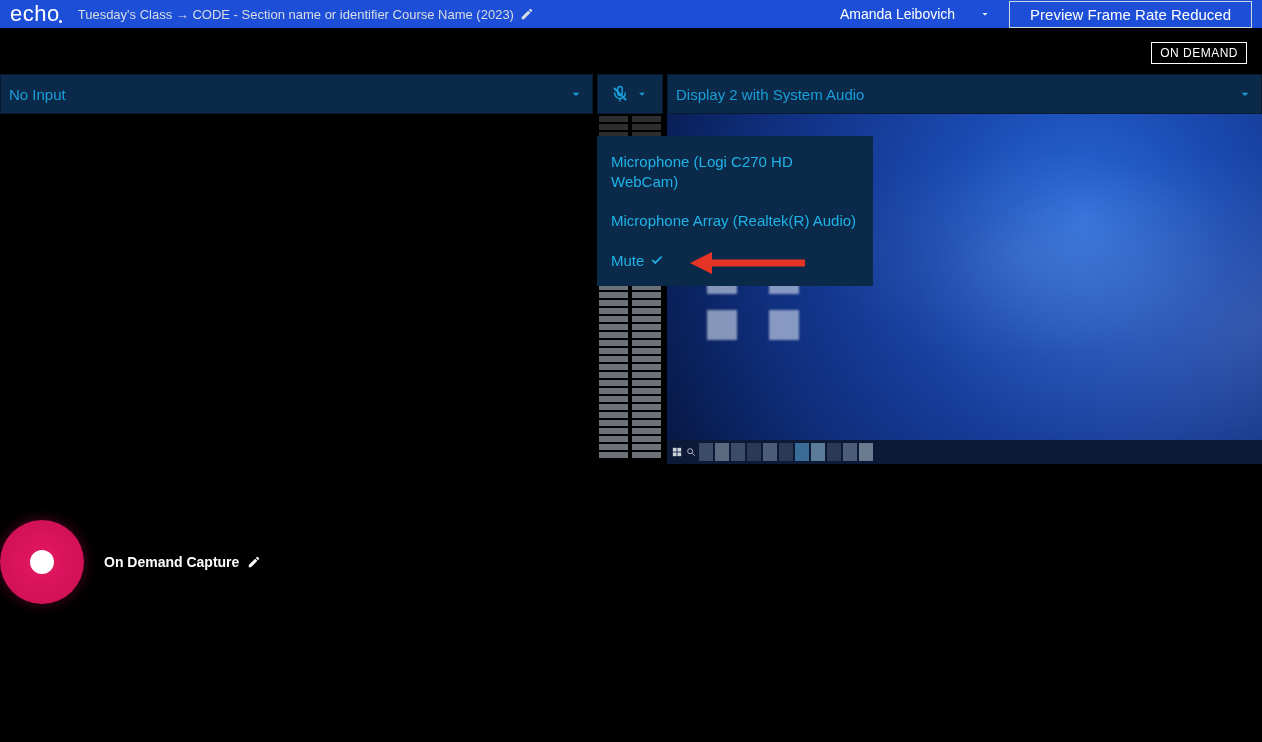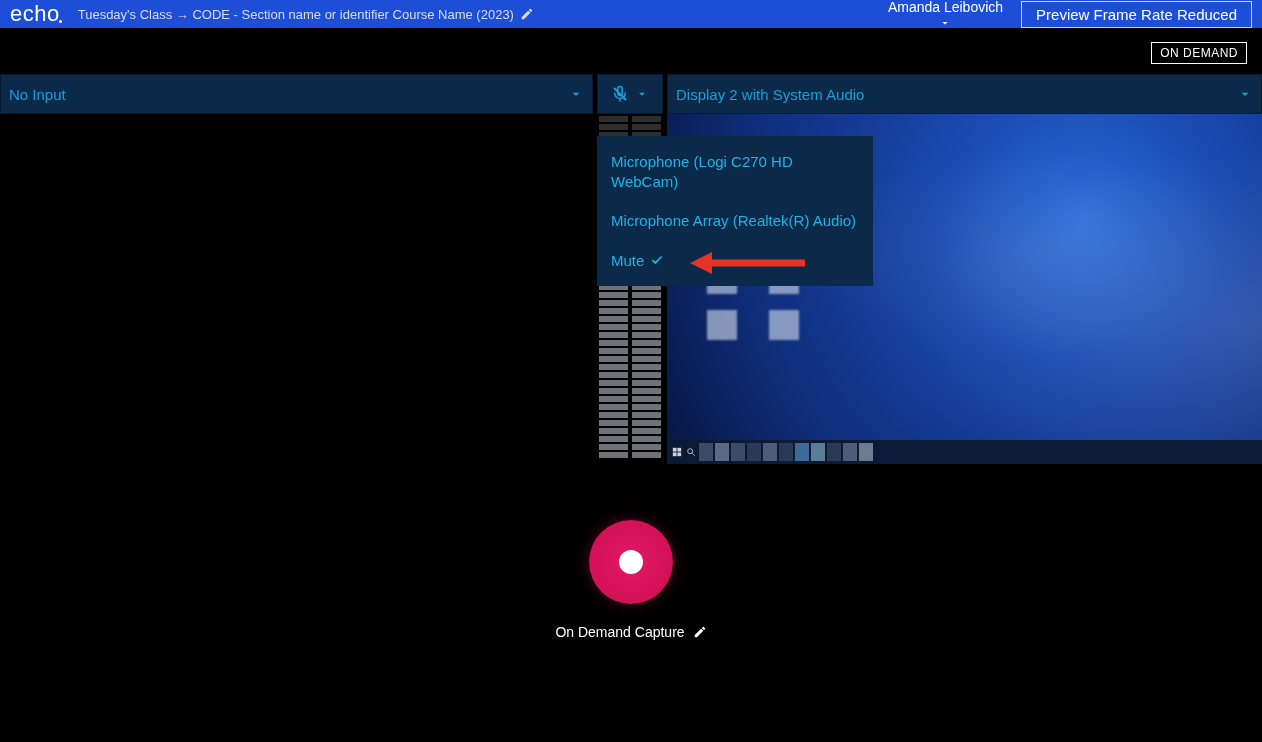--- a/index.html
+++ b/index.html
@@ -43,28 +43,27 @@
     flex: 1;
     display: flex;
     align-items: center;
     gap: 4px;
   }
   .breadcrumb svg { margin-left: 2px; }
   .user-menu {
     font-size: 14px;
     display: flex;
     align-items: center;
-    gap: 2px;
+    gap: 24px;
     cursor: pointer;
     margin-right: 8px;
-    flex-direction: column;
   }
   .frame-rate {
     border: 1px solid #cfd6dc;
-    padding: 4px 14px;
+    padding: 4px 20px;
     font-size: 15px;
     text-align: right;
   }
   .status-row {
     display: flex;
     justify-content: flex-end;
     padding: 14px 15px 10px 0;
   }
   .badge {
     border: 1px solid #fff;
@@ -221,23 +220,24 @@
     left: 690px;
     z-index: 12;
     pointer-events: none;
   }
   .record-area {
     position: absolute;
     left: 0;
     right: 0;
     top: 520px;
     display: flex;
-    flex-direction: column;
+    flex-direction: row;
     align-items: center;
     gap: 20px;
+    font-weight: bold;
   }
   .record-btn {
     width: 84px;
     height: 84px;
     border-radius: 50%;
     background: radial-gradient(circle at 50% 50%, #e31862 0%, #d21157 70%, #b80e4a 100%);
     display: flex;
     align-items: center;
     justify-content: center;
     cursor: pointer;

